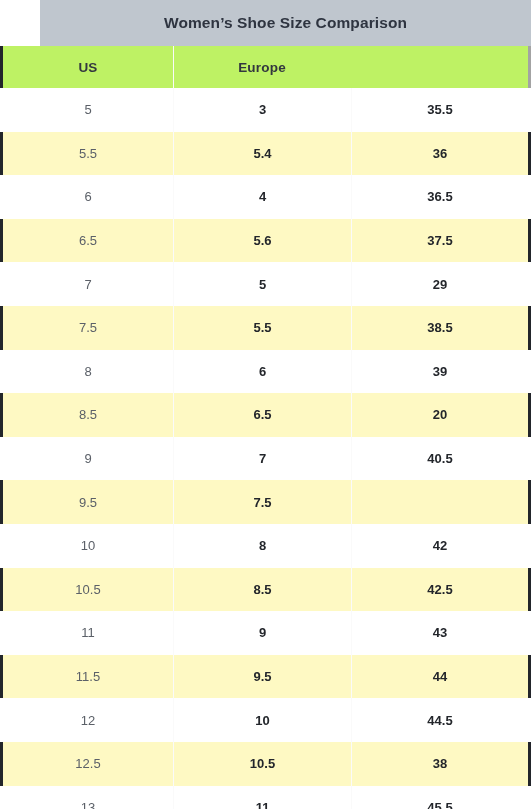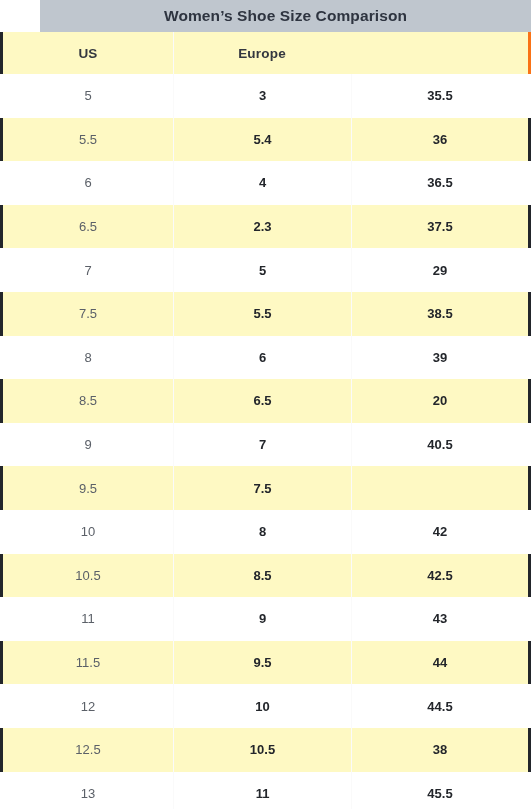--- a/index.html
+++ b/index.html
@@ -15,42 +15,42 @@
   .table-wrap {
     width:531px;
     height:809px;
     position:relative;
     overflow:hidden;
     background:#ffffff;
   }
 
   
   .title-row {
-    height:32px;
+    height:46px;
     background:#bfc6ce;
     display:flex;
     align-items:center;
     justify-content:center;
     margin-left:40px;
   }
   .title-text {
     font-size:15.5px;
     font-weight:bold;
     color:#2e3440;
     letter-spacing:0.1px;
     line-height:1;
   }
 
   
   .head-row {
     height:42px;
-    background:#fef9c3;
+    background:#bef264;
     display:flex;
     border-left:3px solid #23262b;
-    border-right:3px solid #f97316;
+    border-right:3px solid #a3a3a3;
   }
   .head-cell {
     display:flex;
     align-items:center;
     justify-content:center;
     font-size:13.5px;
     font-weight:bold;
     color:#33373f;
     letter-spacing:0.2px;
   }
@@ -128,21 +128,21 @@
     </div>
 
     <div class="row">
       <div class="cell c0 val-us">6</div>
       <div class="cell c1 val-strong">4</div>
       <div class="cell c2 val-strong">36.5</div>
     </div>
 
     <div class="row striped">
       <div class="cell c0 val-us">6.5</div>
-      <div class="cell c1 val-strong">2.3</div>
+      <div class="cell c1 val-strong">5.6</div>
       <div class="cell c2 val-strong">37.5</div>
     </div>
 
     <div class="row">
       <div class="cell c0 val-us">7</div>
       <div class="cell c1 val-strong">5</div>
       <div class="cell c2 val-strong">29</div>
     </div>
 
     <div class="row striped">

